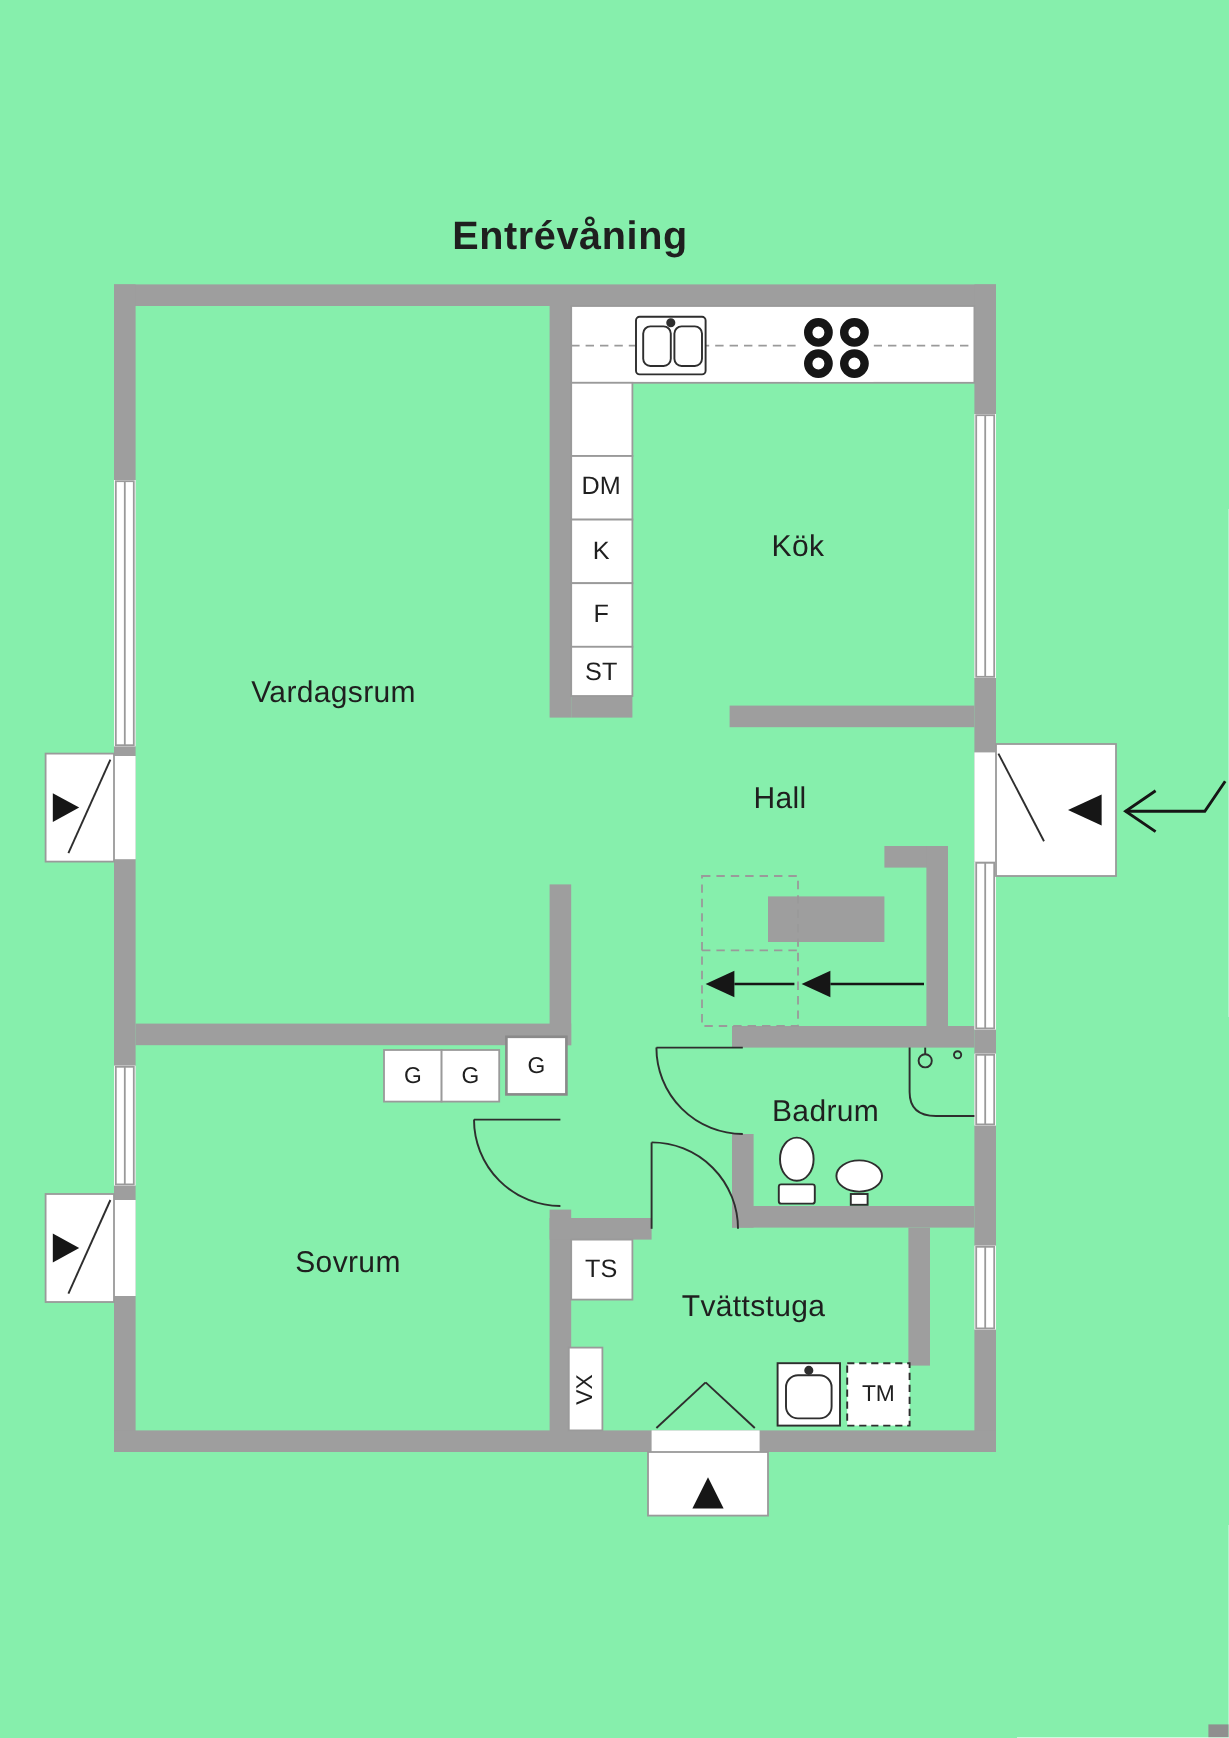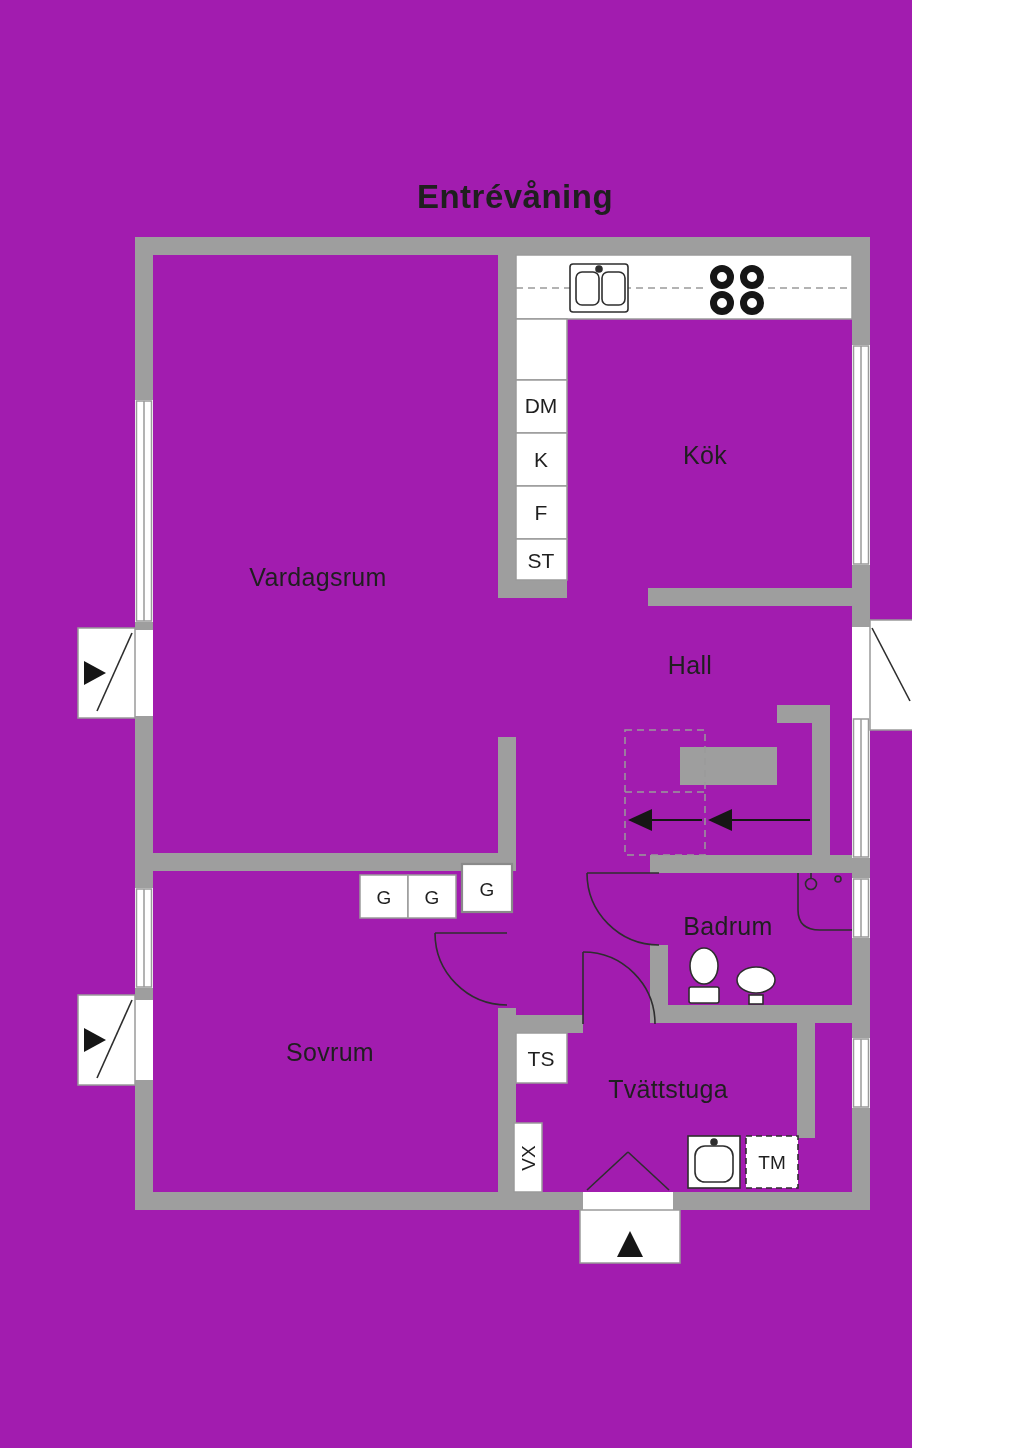--- a/index.html
+++ b/index.html
@@ -1,16 +1,16 @@
 <!DOCTYPE html>
 <html><head>
 <meta charset="utf-8">
 <style>
   html,body{margin:0;padding:0;background:#ffffff;}
-  .stage{width:872px;height:1448px;position:relative;background:#a21caf;overflow:hidden;padding-left:40px;}
+  .stage{width:1024px;height:1448px;position:relative;background:#86efac;overflow:hidden;}
   svg{display:block;}
   text{font-family:"Liberation Sans",sans-serif;fill:#1f1f1f;}
   .title{font-size:33px;font-weight:600;letter-spacing:.5px;}
   .room{font-size:25px;letter-spacing:.3px;}
   .small{font-size:21px;}
   .tiny{font-size:19px;}
 </style>
 </head>
 <body>
 

